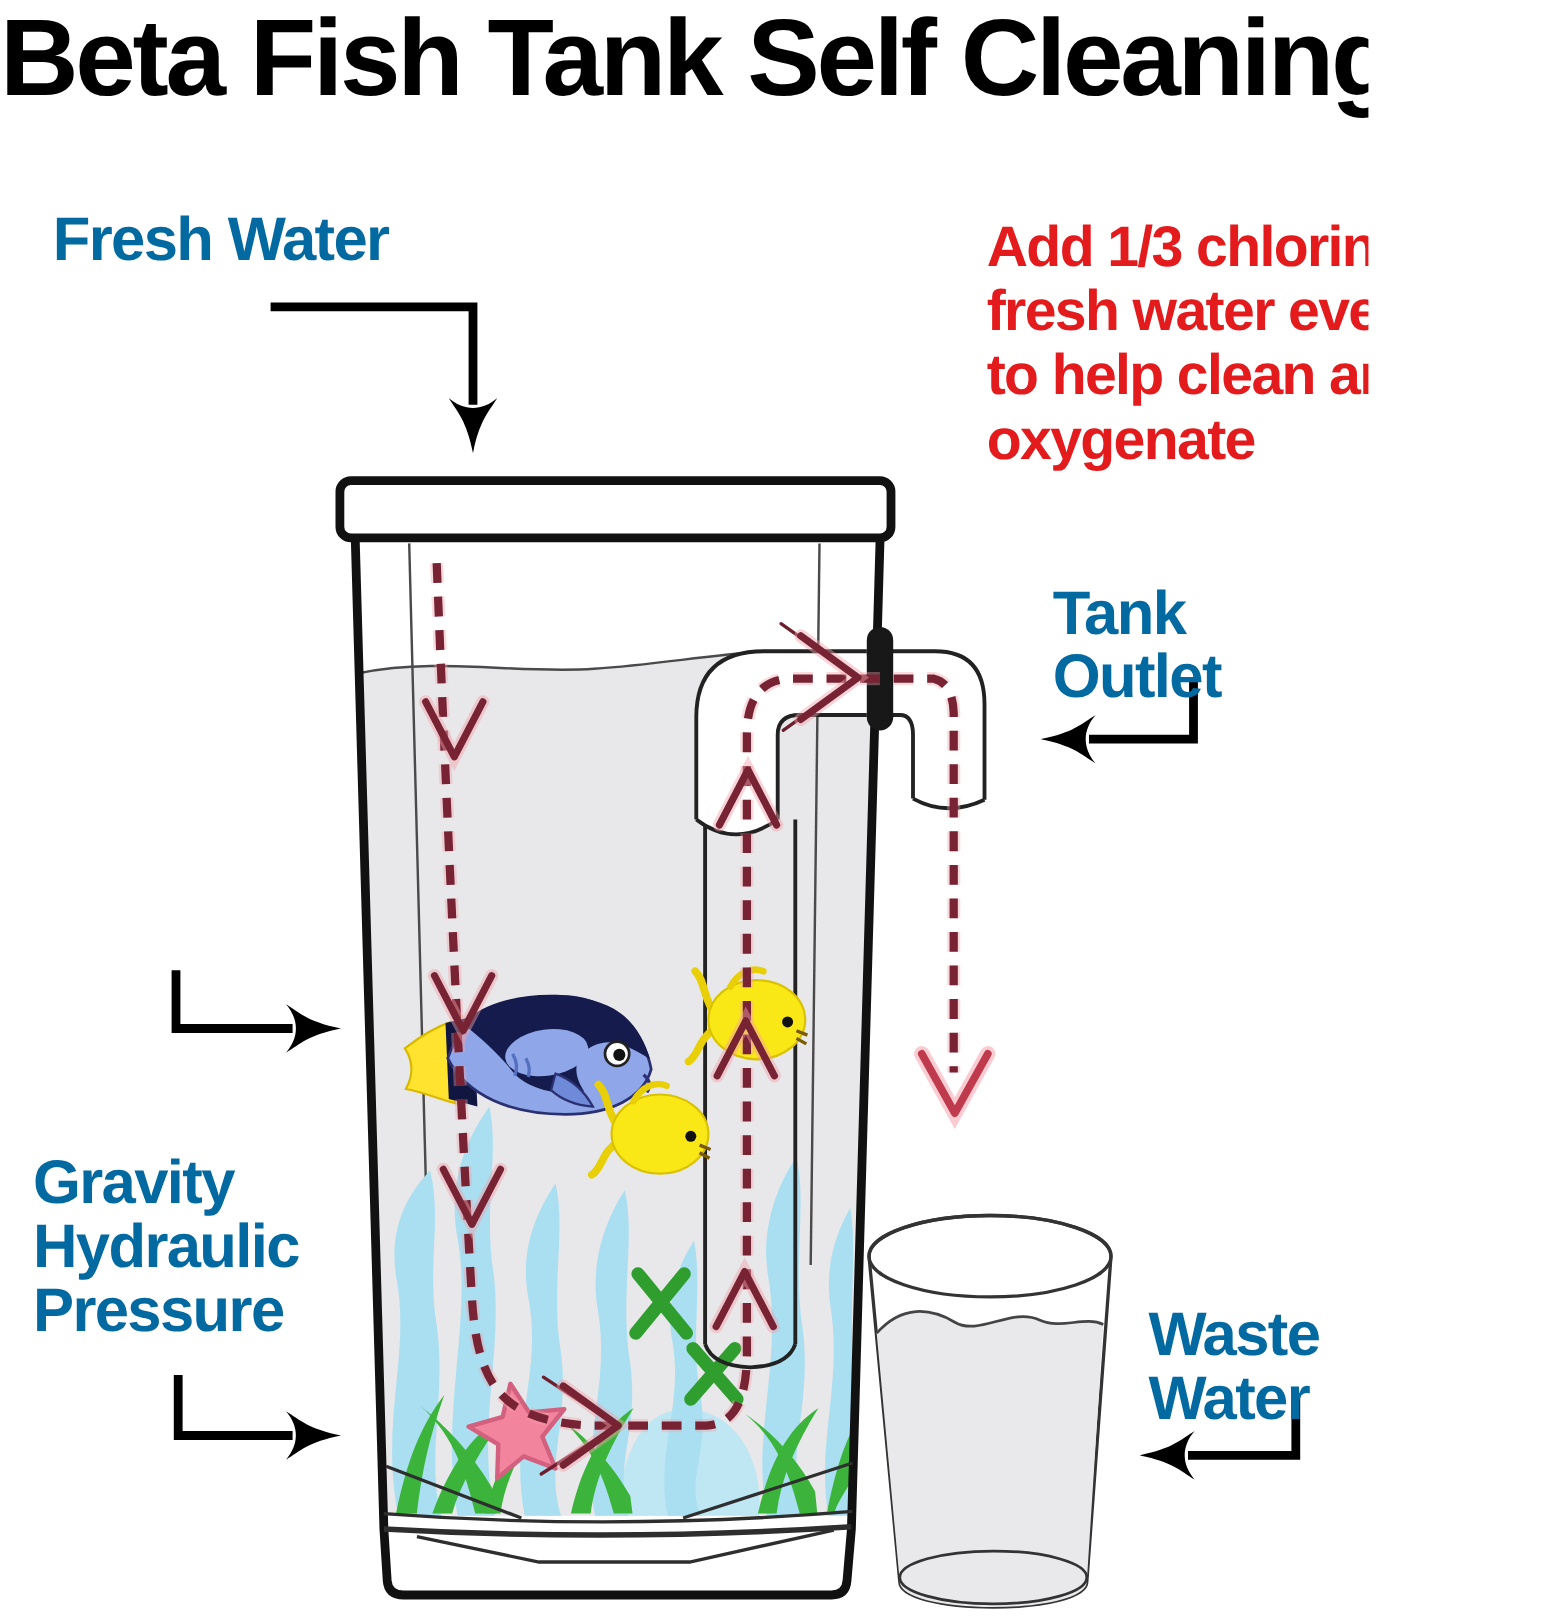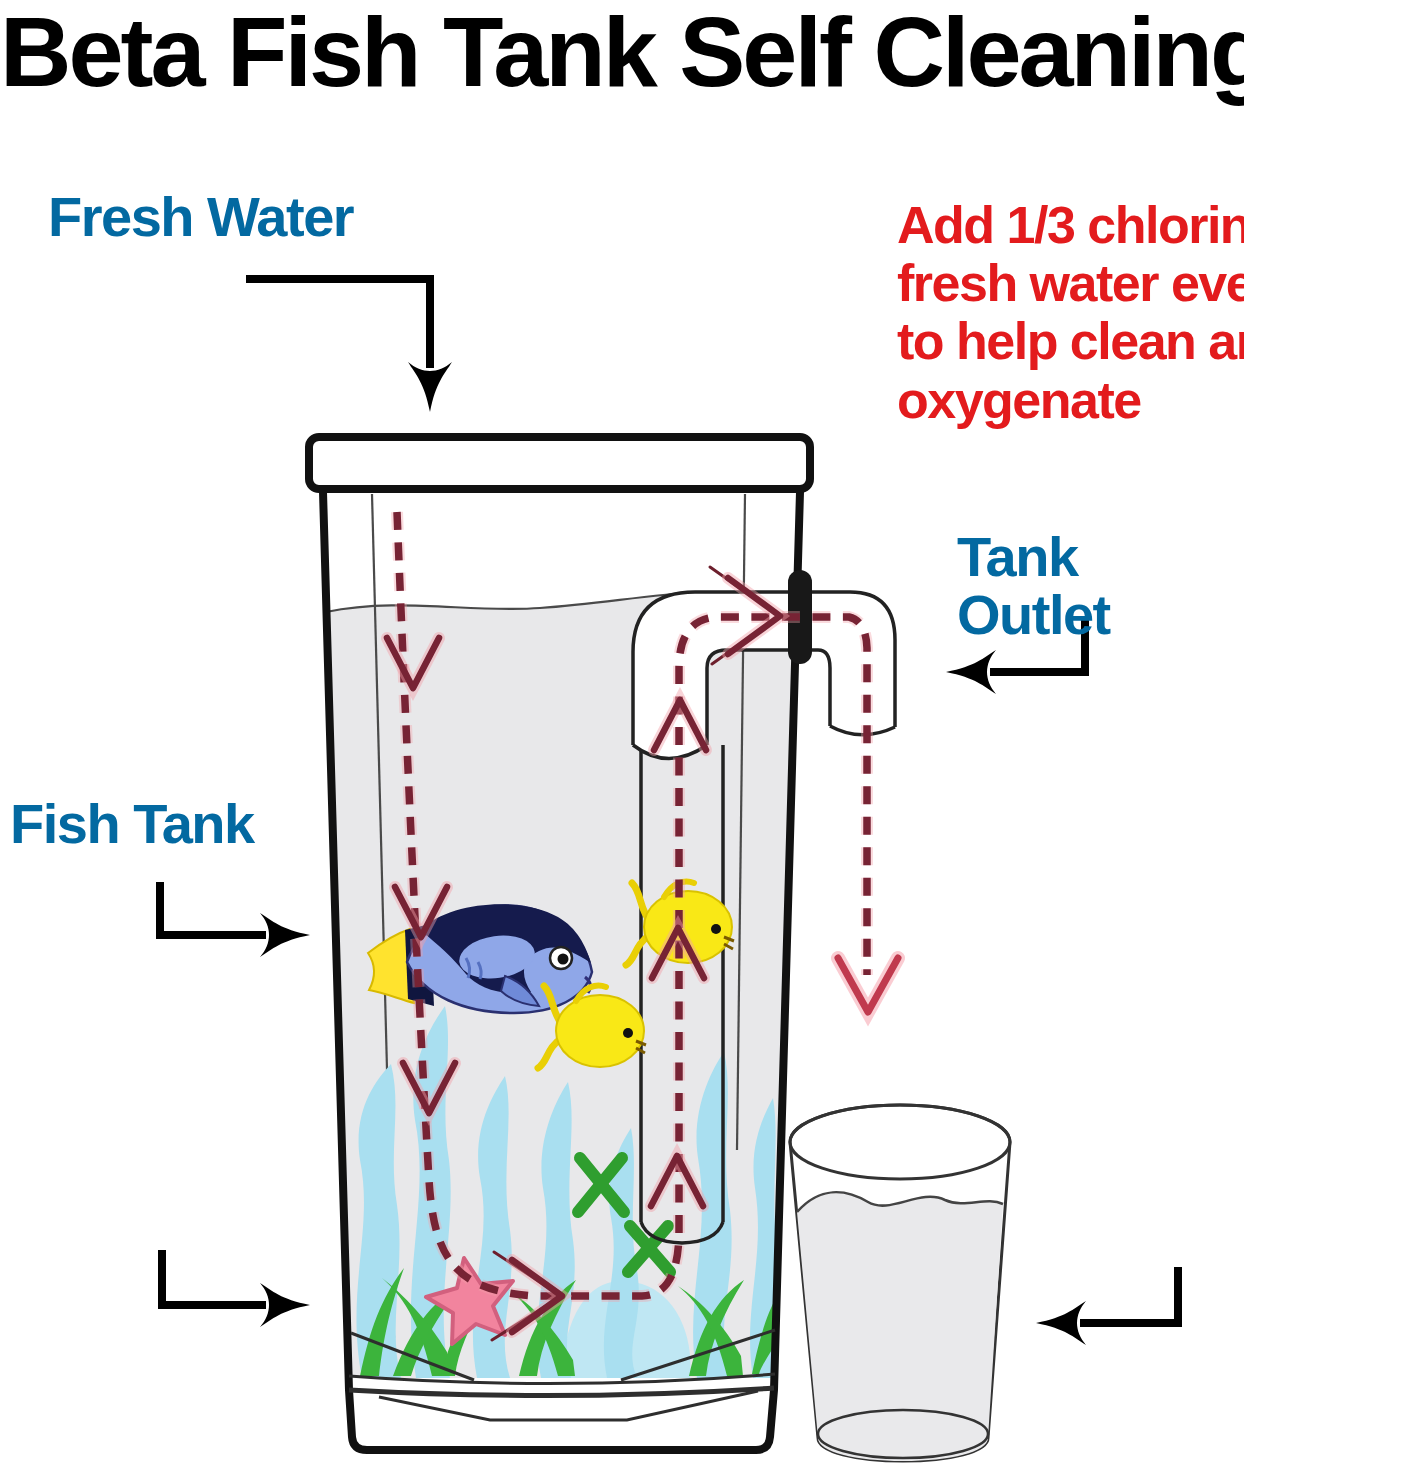--- a/index.html
+++ b/index.html
@@ -206,15 +206,18 @@
   <path class="blkarrow" d="M 1178,1267 V 1323 H 1080" marker-end="url(#ah)"></path>
 </svg>
 
 <div id="page-title">Beta Fish Tank Self Cleaning</div>
 <div id="note-text">Add 1/3 chlorine-free
 fresh water every day
 to help clean and
 oxygenate</div>
 <div id="label-fresh-water" class="lbl">Fresh Water</div>
 <div id="label-water-outlet" class="lbl">Tank Outlet</div>
-<div id="label-fish-tank" class="lbl">Fish Tank</div>
+<div id="label-gravity" class="lbl">Gravity
+Hydraulic
+Pressure</div>
+<div id="label-waste-water" class="lbl">Waste Water</div>
 
 </div>
 
 </body></html>

